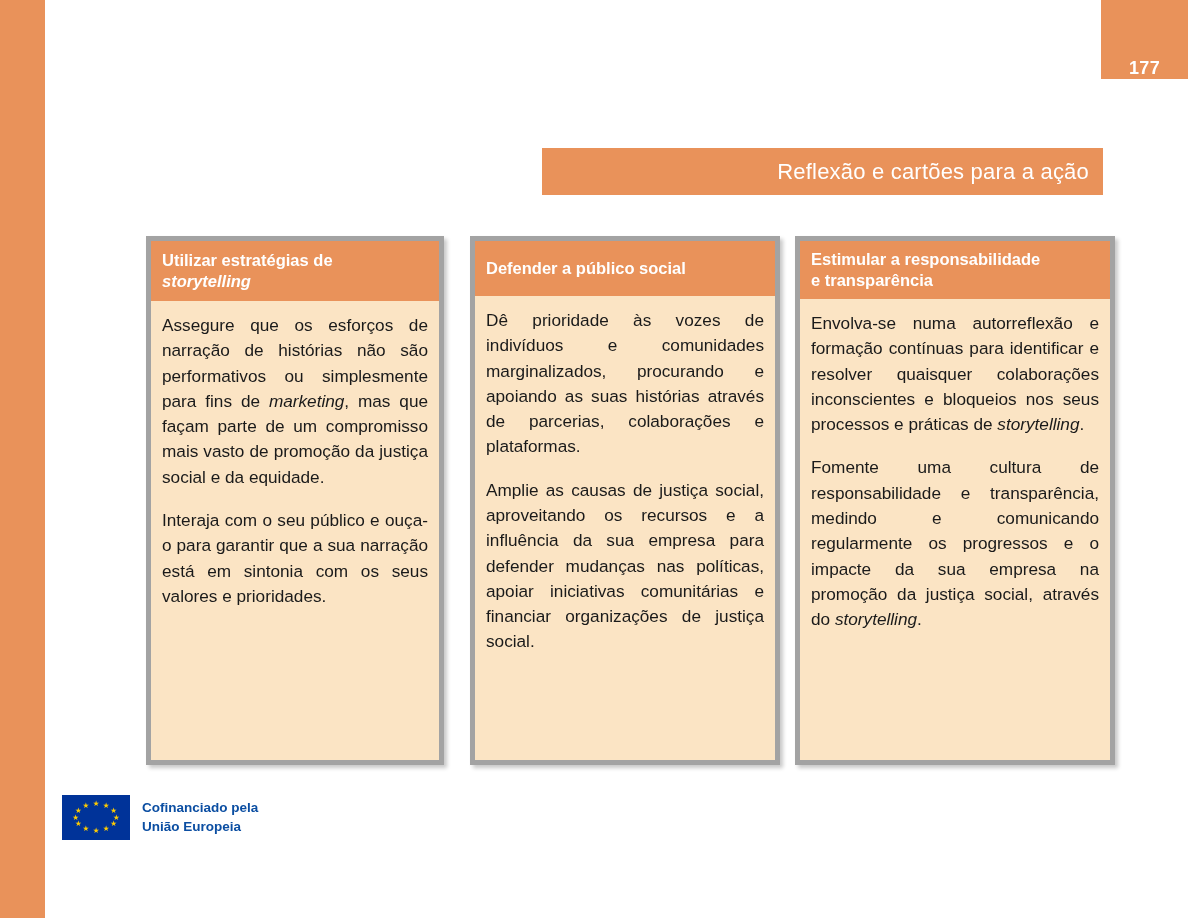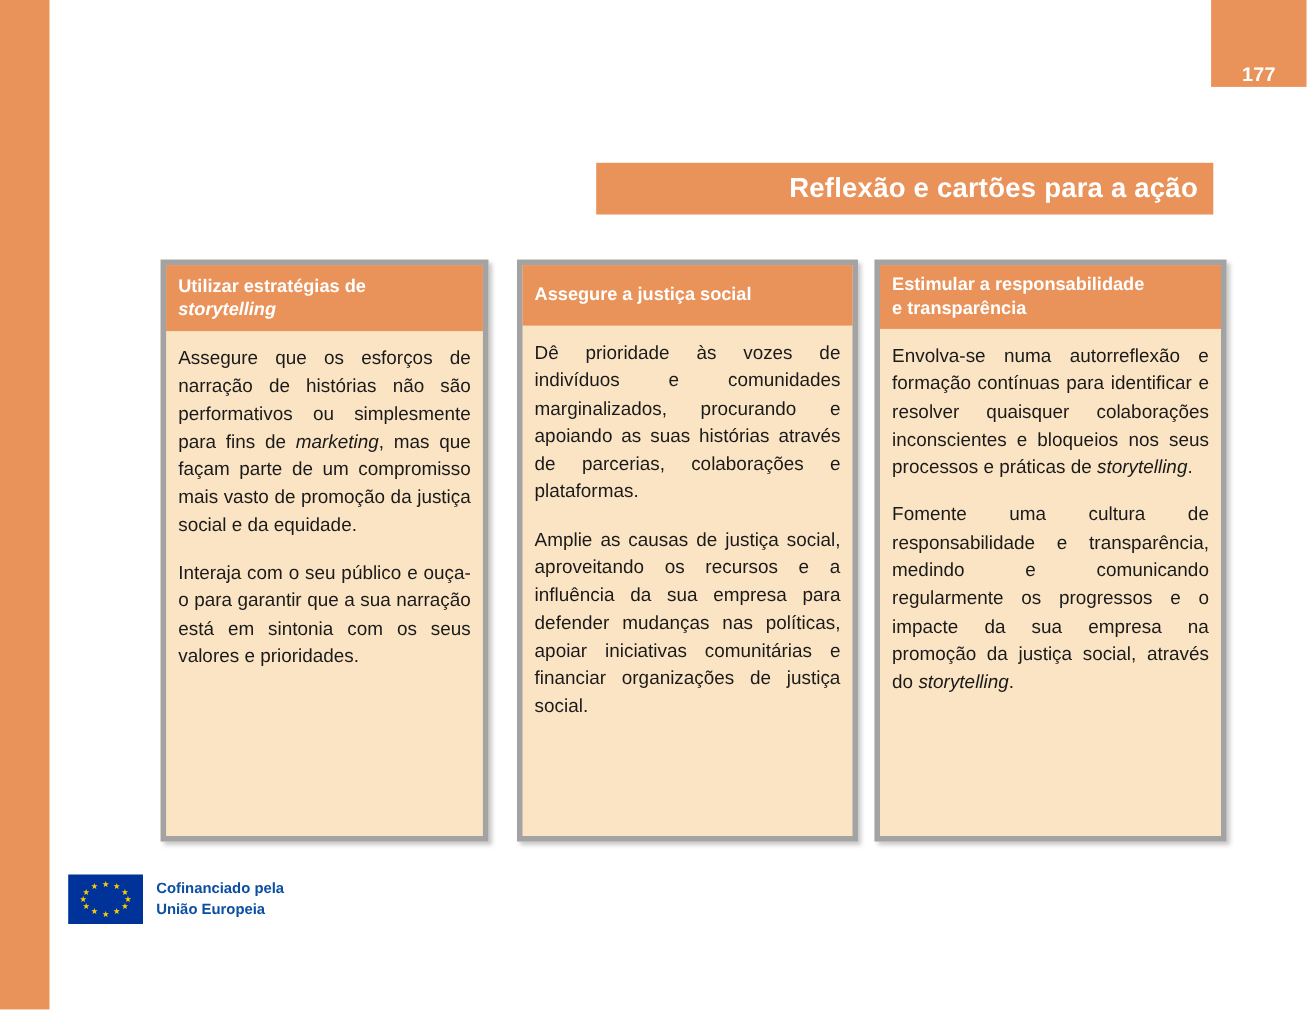--- a/index.html
+++ b/index.html
@@ -55,22 +55,22 @@
     height: 47px;
     background: #E9925A;
     display: flex;
     align-items: center;
     justify-content: flex-end;
     box-sizing: border-box;
     padding-right: 14px;
   }
   .title-banner .title-text {
     color: #ffffff;
-    font-size: 25px;
-    font-weight: bold;
+    font-size: 22px;
+    font-weight: normal;
     letter-spacing: 0.2px;
     white-space: nowrap;
   }
 
   
   .card {
     position: absolute;
     box-sizing: border-box;
     border: 5px solid #a3a3a3;
     background: #FBE4C4;
@@ -174,21 +174,21 @@
       <span class="hdr-line"><i>storytelling</i></span>
     </div>
     <div class="card-body">
         <p><span>Assegure que os esforços de narração de histórias não são performativos ou simplesmente para fins de </span><i>marketing</i><span>, mas que façam parte de um compromisso mais vasto de promoção da justiça social e da equidade.</span></p>
         <p><span>Interaja com o seu público e ouça-o para garantir que a sua narração está em sintonia com os seus valores e prioridades.</span></p>
       </div>
   </div>
 
   <div class="card" id="card-2">
     <div class="card-header">
-      <span class="hdr-line">Assegure a justiça social</span>
+      <span class="hdr-line">Defender a público social</span>
     </div>
     <div class="card-body">
         <p><span>Dê prioridade às vozes de indivíduos e comunidades marginalizados, procurando e apoiando as suas histórias através de parcerias, colaborações e plataformas.</span></p>
         <p><span>Amplie as causas de justiça social, aproveitando os recursos e a influência da sua empresa para defender mudanças nas políticas, apoiar iniciativas comunitárias e financiar organizações de justiça social.</span></p>
       </div>
   </div>
 
   <div class="card" id="card-3">
     <div class="card-header">
       <span class="hdr-line">Estimular a responsabilidade</span>

